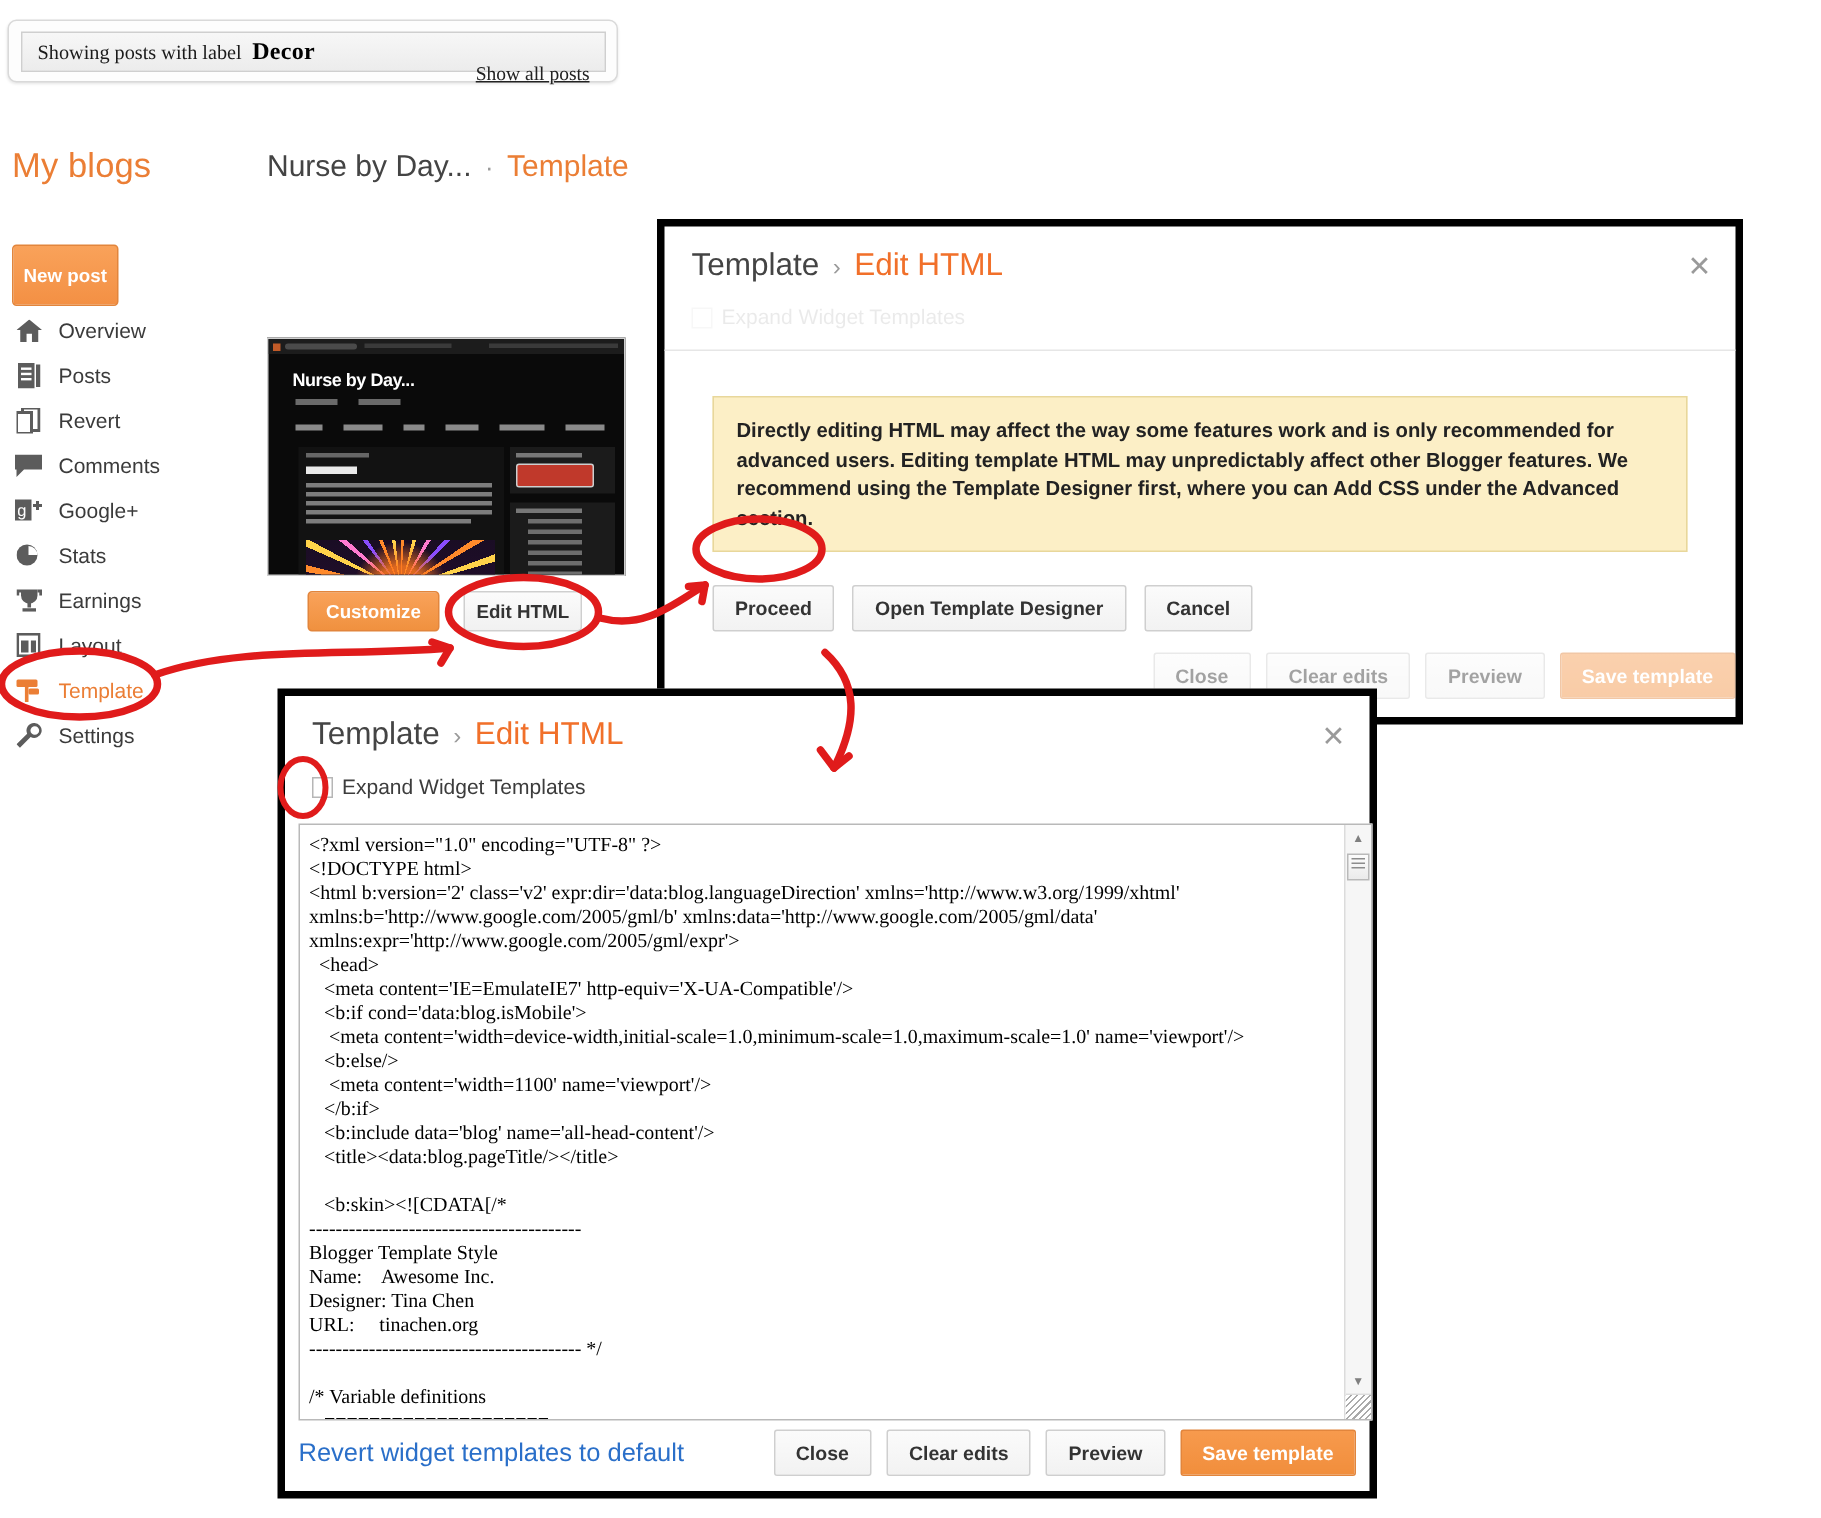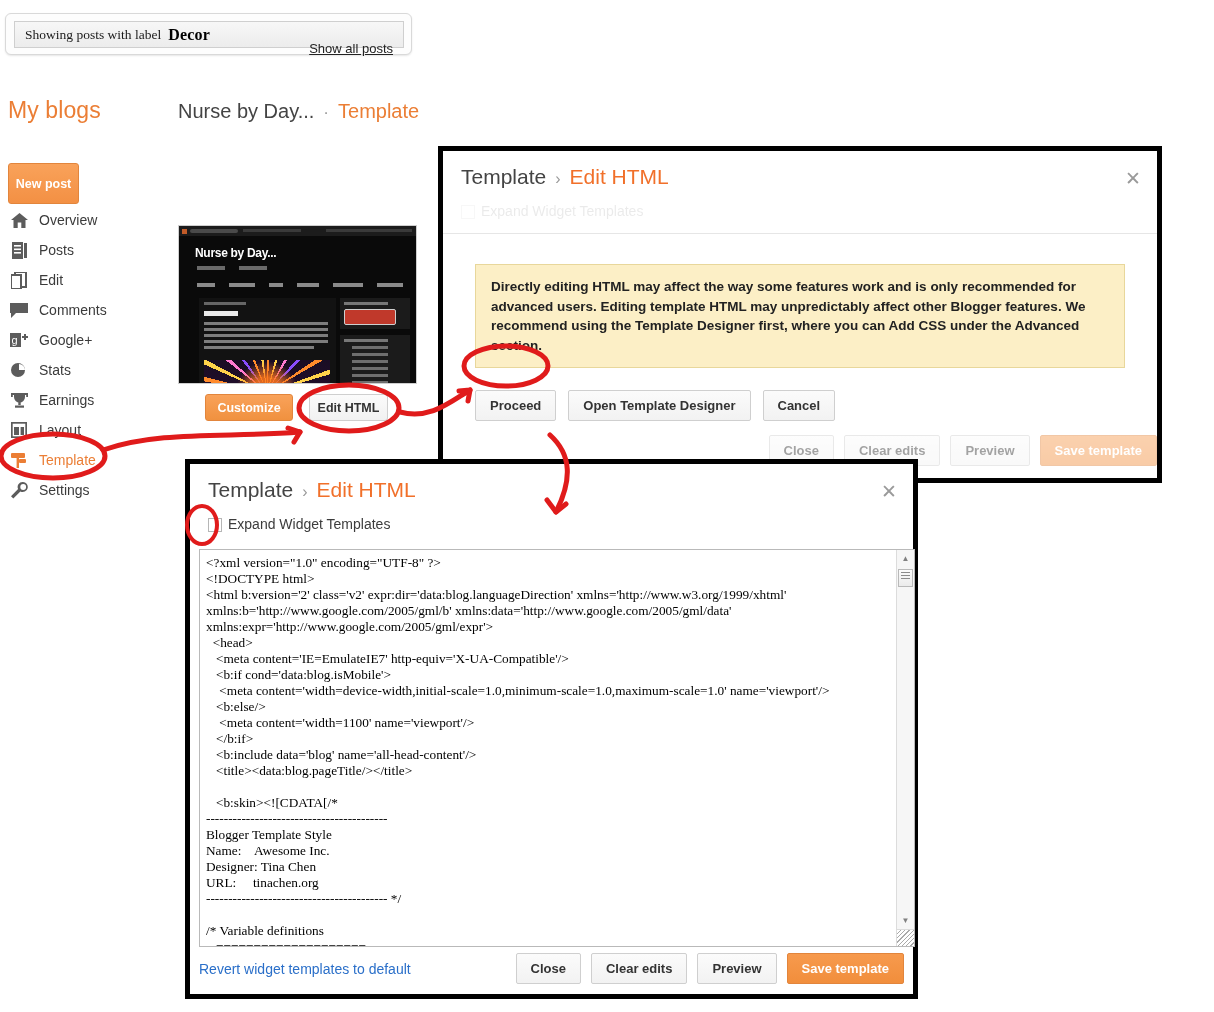--- a/index.html
+++ b/index.html
@@ -33,21 +33,21 @@
     font-family: "Liberation Serif", serif;
     font-size: 13.5px; color: #1a1a1a; white-space: nowrap;
   }
   .label-name {
     font-family: "Liberation Serif", serif;
     font-size: 16px; font-weight: bold; color: #000;
     margin-left: 7px; letter-spacing: .2px;
   }
   .show-all {
     margin-left: auto;
-    font-family: Liberation Sans, sans-serif;
+    font-family: Liberation Serif, serif;
     font-size: 13px; color: #222;
     text-decoration: underline; cursor: pointer; margin-top: 28px;
   }
 
   
   .my-blogs {
     position: absolute; left: 8px; top: 97px;
     font-size: 23px; color: #eb7e35; letter-spacing: .1px;
   }
   .crumbs { position: absolute; left: 178px; top: 100px; display: flex; align-items: baseline; }
@@ -232,21 +232,21 @@
     overflow:hidden;
   }
   .sb-grip:after{
     content:""; position:absolute; inset:0;
     background: repeating-linear-gradient(-45deg,#fff 0 2px,#aaa 2px 3px);
   }
   .ed-foot {
     position: absolute; left: 9px; right: 9px; bottom: 10px;
     display: flex; align-items: center;
   }
-  .revert-link { font-size: 14px; color: #2a6fc9; cursor: pointer; }
+  .revert-link { font-size: 17px; color: #2a6fc9; cursor: pointer; }
   .ed-btns { margin-left: auto; display: flex; gap: 10px; }
 
   
   #annot { position:absolute; left:0; top:0; width:1214px; height:1012px; pointer-events:none; }
 </style>
 </head>
 <body>
 <div id="root">
 
 <div class="label-bar-outer">
@@ -289,21 +289,21 @@
     <span class="navlabel">Posts</span>
   </div>
 
   <div class="navitem">
     <span class="navicon">
           <svg width="16" height="17" viewBox="0 0 16 17">
             <rect x="4" y="0" width="11" height="15" fill="none" stroke="currentColor" stroke-width="2"></rect>
             <rect x="0" y="3" width="10" height="14" fill="#fff" stroke="currentColor" stroke-width="2"></rect>
           </svg>
         </span>
-    <span class="navlabel">Edit</span>
+    <span class="navlabel">Revert</span>
   </div>
 
   <div class="navitem">
     <span class="navicon">
           <svg width="18" height="15" viewBox="0 0 18 15">
             <path fill="currentColor" d="M0 0h18v10H6l-5 5V10H0z"></path>
           </svg>
         </span>
     <span class="navlabel">Comments</span>
   </div>

